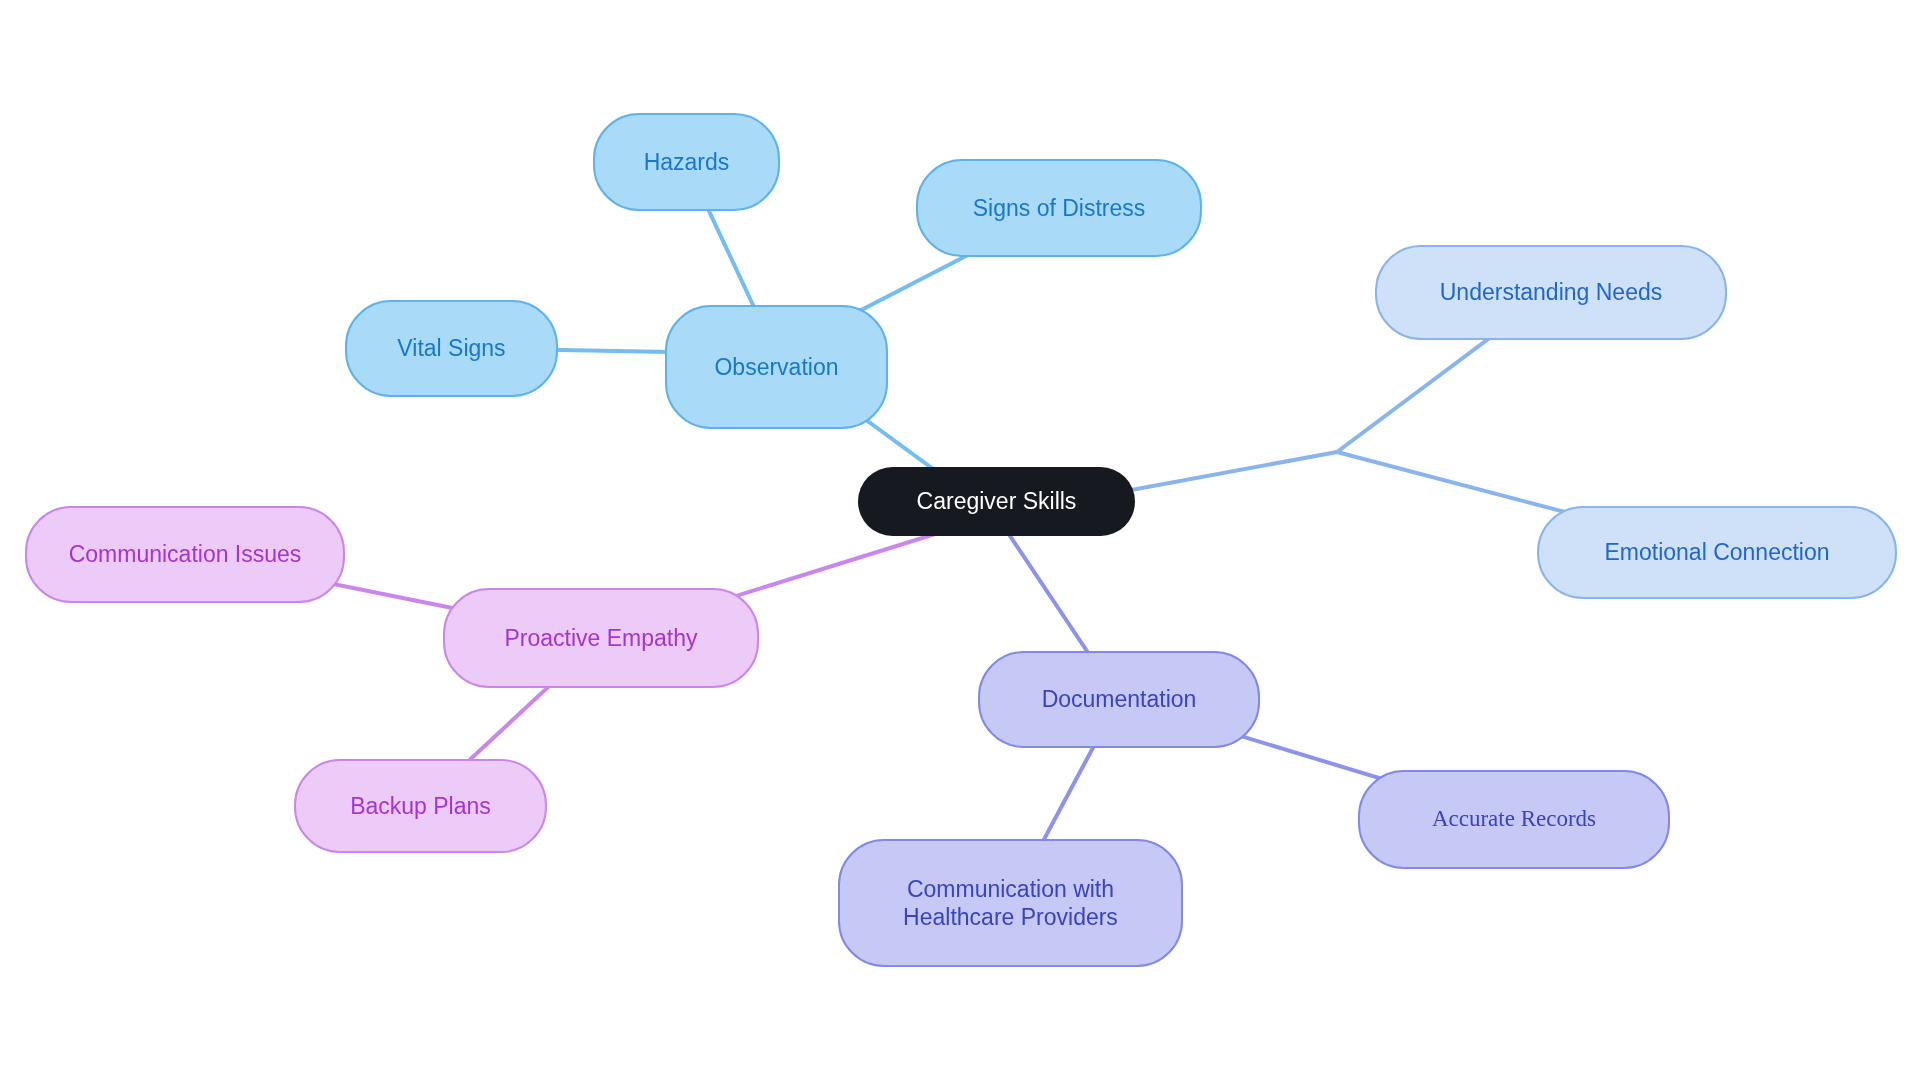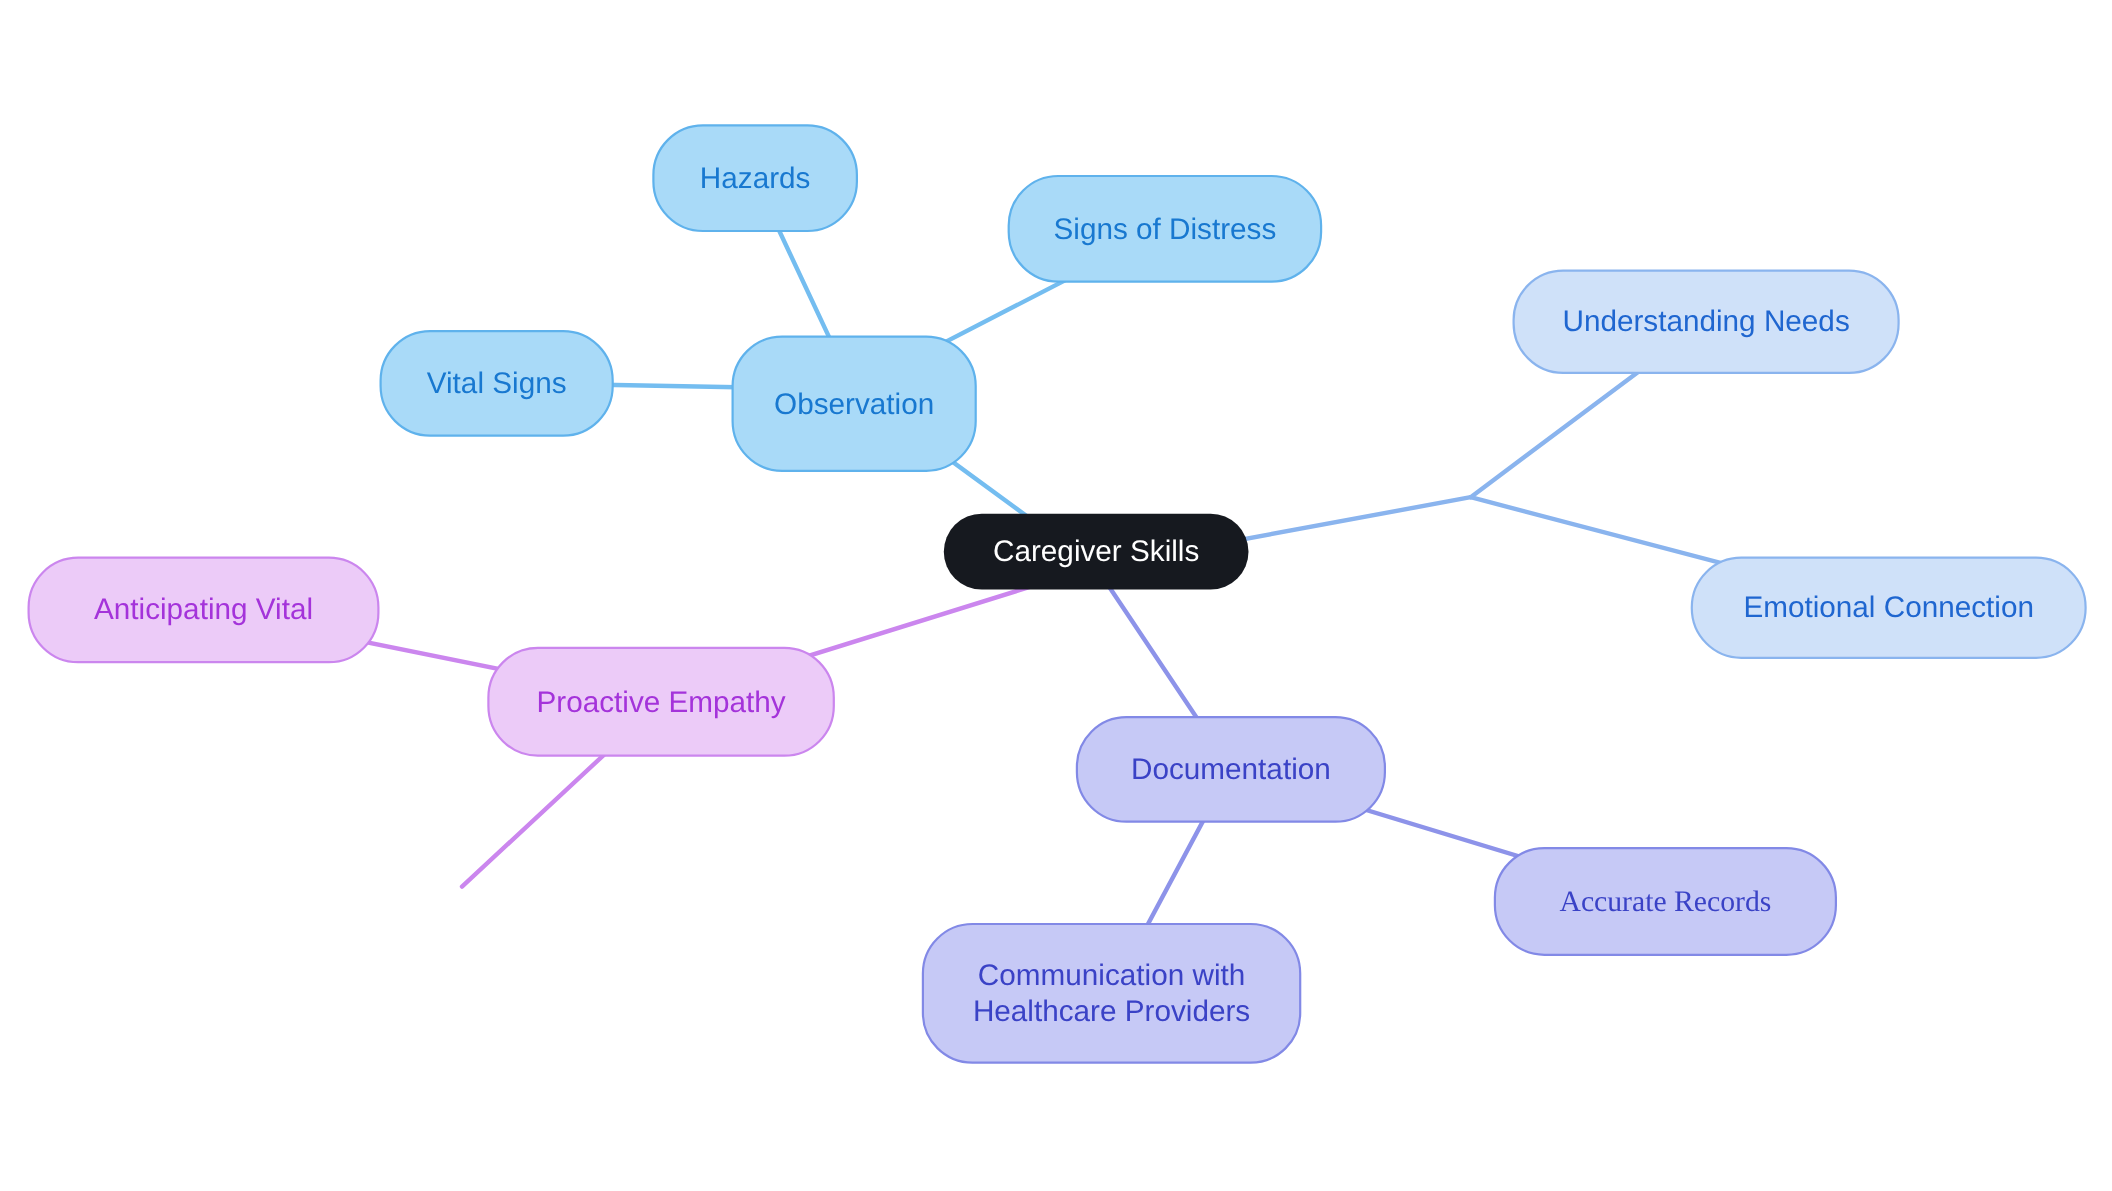--- a/index.html
+++ b/index.html
@@ -34,21 +34,21 @@
   .node {
     position: absolute;
     z-index: 1;
     box-sizing: border-box;
     display: flex;
     align-items: center;
     justify-content: center;
     text-align: center;
     border: 2px solid transparent;
     border-radius: 46px;
-    font-size: 27px;
+    font-size: 23px;
     line-height: 1.22;
     padding: 6px 20px;
     white-space: normal;
     cursor: default;
   }
   .cl-root {
     background: var(--root_fill, #16191f);
     color: var(--root_text, #ffffff);
     border: none;
     border-radius: 48px;
@@ -119,15 +119,16 @@
   <div class="node cl-obs" id="n-vital">Vital Signs</div>
 
   <div class="node cl-emp" id="n-understanding">Understanding Needs</div>
   <div class="node cl-emp" id="n-emotional">Emotional Connection</div>
 
   <div class="node cl-doc" id="n-documentation">Documentation</div>
   <div class="node cl-doc" id="n-accurate">Accurate Records</div>
   <div class="node cl-doc" id="n-communication">Communication with Healthcare Providers</div>
 
   <div class="node cl-pro" id="n-proactive">Proactive Empathy</div>
-  <div class="node cl-pro" id="n-anticipating">Anticipating Vital</div>
+  <div class="node cl-pro" id="n-anticipating">Communication Issues</div>
+  <div class="node cl-pro" id="n-backup">Backup Plans</div>
 
 </div>
 
 </body></html>

